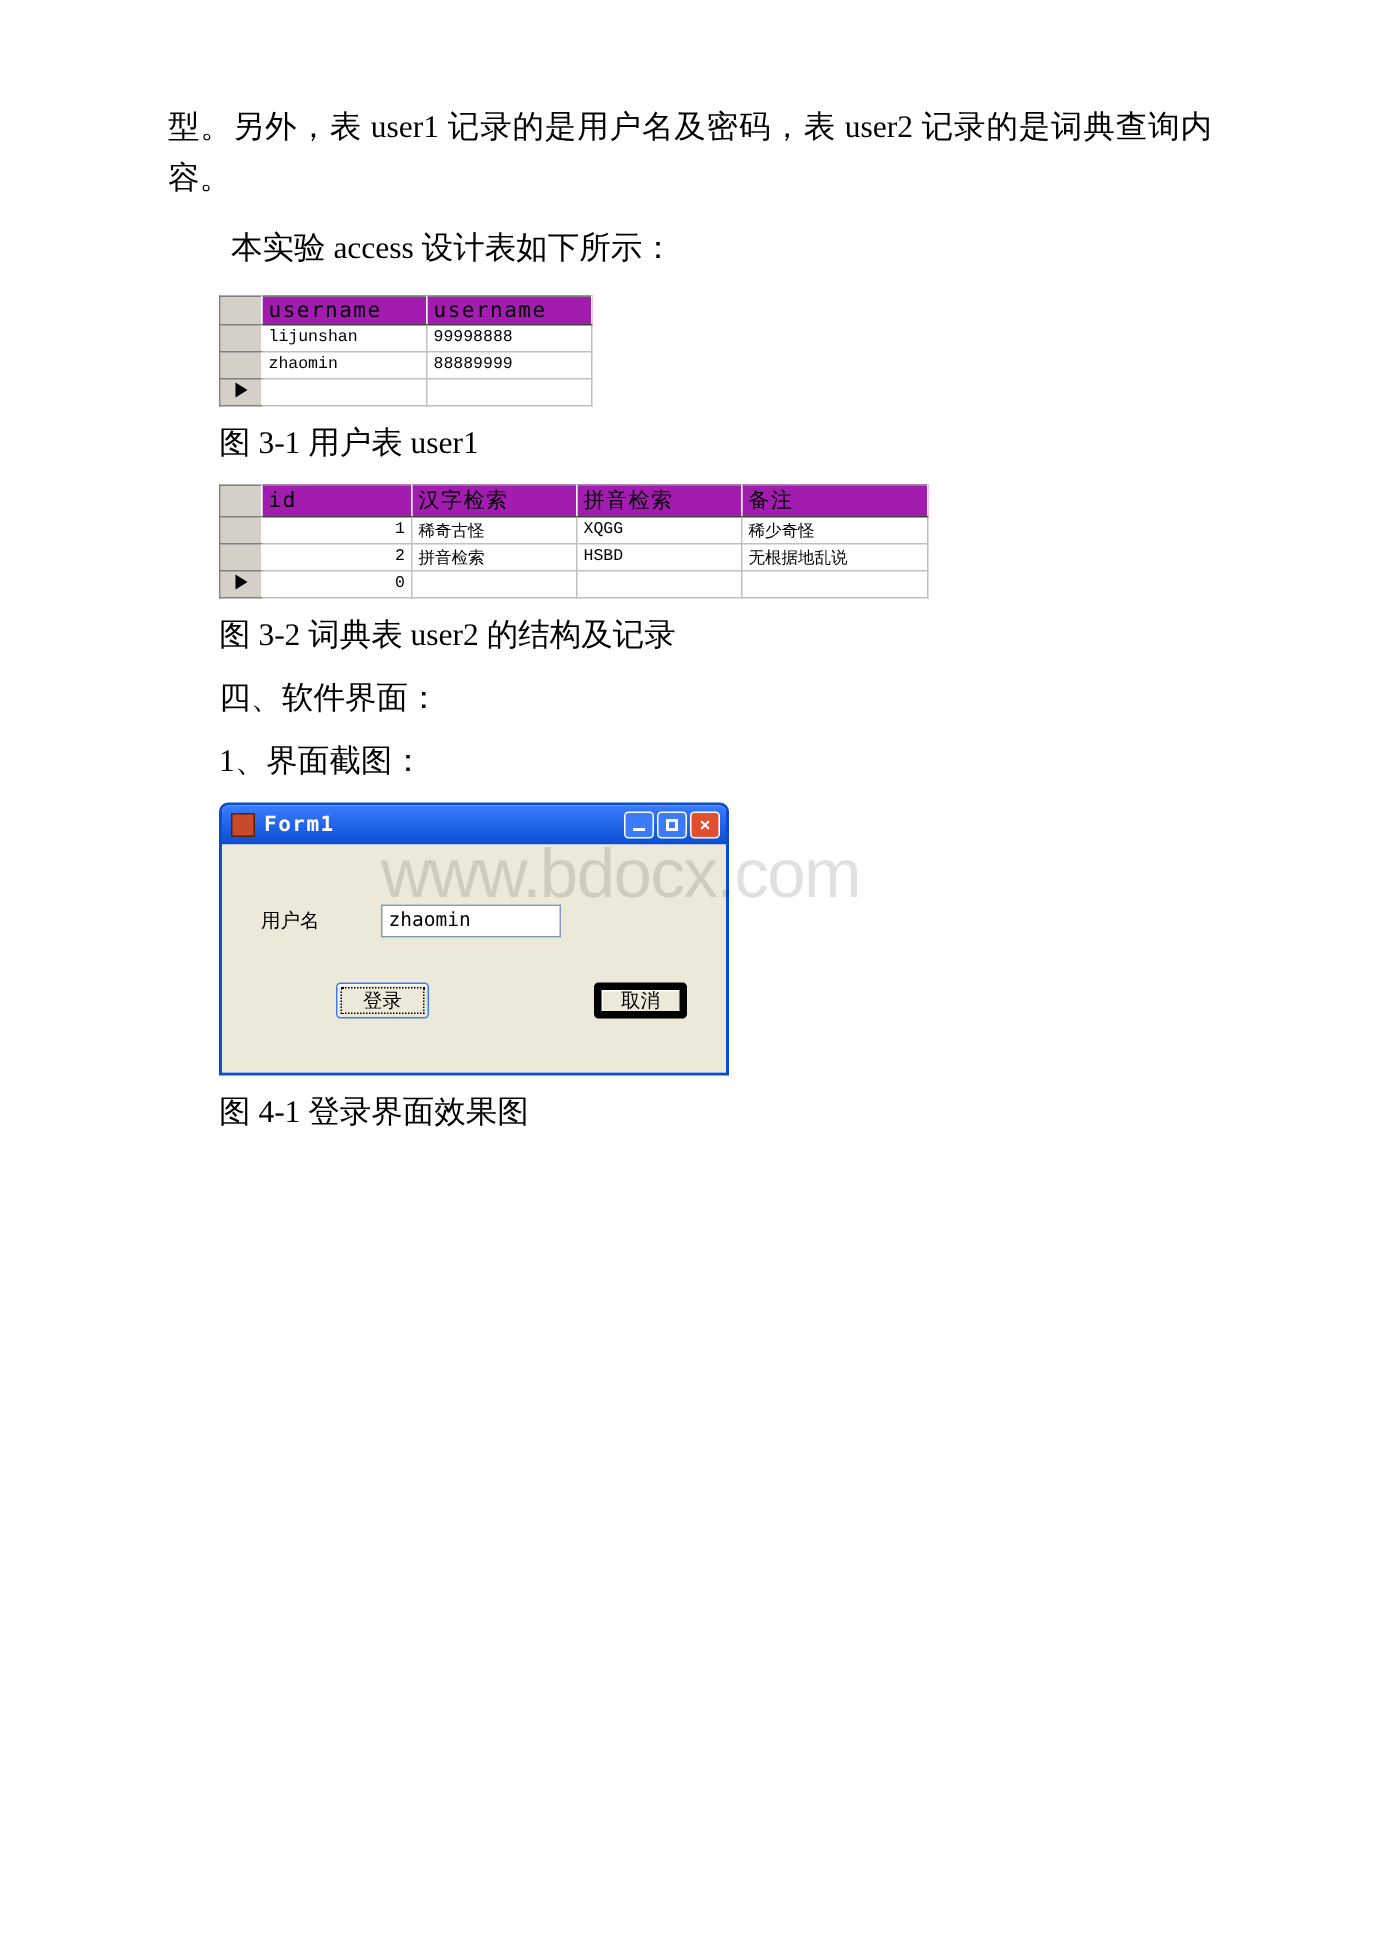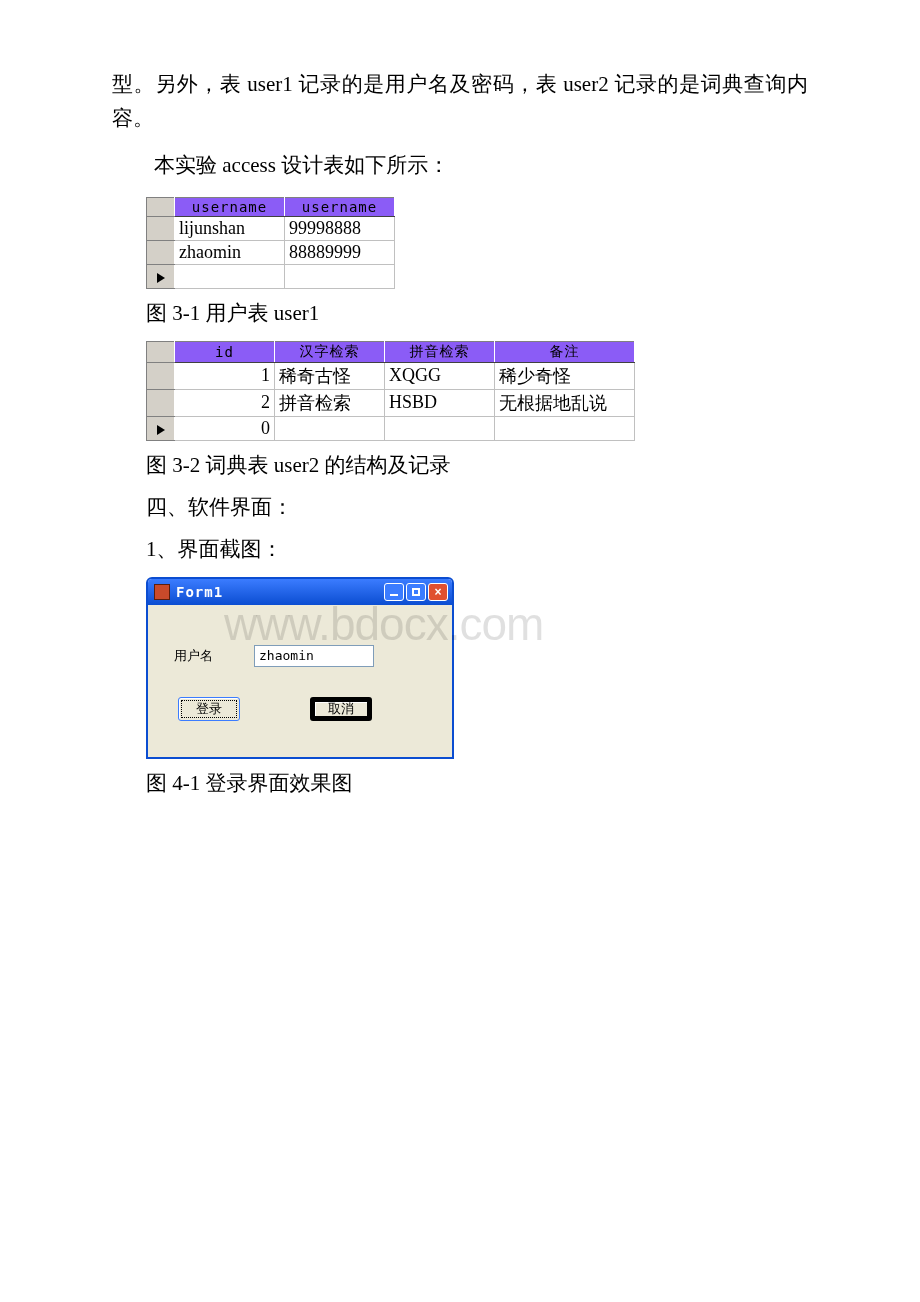--- a/index.html
+++ b/index.html
@@ -30,35 +30,35 @@
   
   .db-table {
     margin: 6px 0 6px 34px;
     background: #fff;
   }
   .db-table table {
     border-collapse: collapse;
     background: #fff;
   }
   .db-table th {
-    background: #8b5cf6;
+    background: #a21caf;
     font-weight: normal;
     font-family: "SimSun", "宋体", monospace;
     font-size: 14px;
     color: #000;
-    text-align: center;
+    text-align: left;
     border: 1px solid #808080;
     border-right-color: #fff;
     border-bottom-color: #404040;
     padding: 1px 4px;
     letter-spacing: 1px;
   }
   .db-table td {
-    font-family: Liberation Serif, serif;
-    font-size: 18px;
+    font-family: Liberation Mono, monospace;
+    font-size: 11px;
     border: 1px solid #c0c0c0;
     padding: 1px 4px;
     background: #fff;
     height: 18px;
   }
   .db-table .rowhdr {
     background: #d4d0c8;
     border: 1px solid #808080;
     border-right-color: #fff;
     text-align: center;
@@ -70,21 +70,21 @@
     display: inline-block;
     width: 0; height: 0;
     border-top: 5px solid transparent;
     border-bottom: 5px solid transparent;
     border-left: 8px solid #000;
     vertical-align: middle;
   }
 
   
   .win {
-    width: 308px;
+    width: 340px;
     margin: 6px 0 10px 34px;
     border: 2px solid #0b4dd1;
     border-radius: 6px 6px 0 0;
     overflow: hidden;
     font-family: "SimSun", monospace;
   }
   .titlebar {
     background: linear-gradient(to bottom, #3b7cff 0%, #0b4dd1 100%);
     height: 26px;
     display: flex;
@@ -139,42 +139,43 @@
     border: 1px solid #7f9db9;
     height: 22px;
     width: 120px;
     padding: 2px 4px;
     font-size: 13px;
     font-family: "SimSun", monospace;
     display: flex; align-items: center;
   }
   .btnrow {
     display: flex;
-    gap: 70px;
+    gap: 110px;
     margin-top: 30px;
     padding-left: 4px;
+    justify-content: flex-end;
   }
   .fbtn {
     width: 62px; height: 24px;
     background: #ece9d8;
     border: 5px solid #000000;
     border-radius: 3px;
     font-size: 13px;
     display: flex; align-items: center; justify-content: center;
     box-shadow: inset 1px 1px 0 #fff;
   }
   .fbtn.focus {
     outline: 1px dotted #000;
     outline-offset: -4px;
     border: 1px solid #3b7cff;
   }
 
   .watermark {
     position: absolute;
-    left: 112px;
+    left: 142px;
     top: 20px;
     font-size: 46px;
     font-family: Arial, sans-serif;
     color: rgba(0,0,0,0.12);
     white-space: nowrap;
     pointer-events: none;
     letter-spacing: -1px;
   }
 </style>
 </head>
@@ -216,21 +217,21 @@
   <p class="caption">图 3-1 用户表 user1</p>
 
   <div class="db-table">
     <table>
       <tbody>
           <tr>
         <th class="rowhdr"></th>
         <th style="width:100px">id</th>
         <th style="width:110px">汉字检索</th>
         <th style="width:110px">拼音检索</th>
-        <th style="width:140px">备注</th>
+        <th style="width:124px">备注</th>
       </tr>
       <tr>
         <td class="rowhdr"></td>
         <td class="num">1</td>
         <td>稀奇古怪</td>
         <td>XQGG</td>
         <td>稀少奇怪</td>
       </tr>
       <tr>
         <td class="rowhdr"></td>

